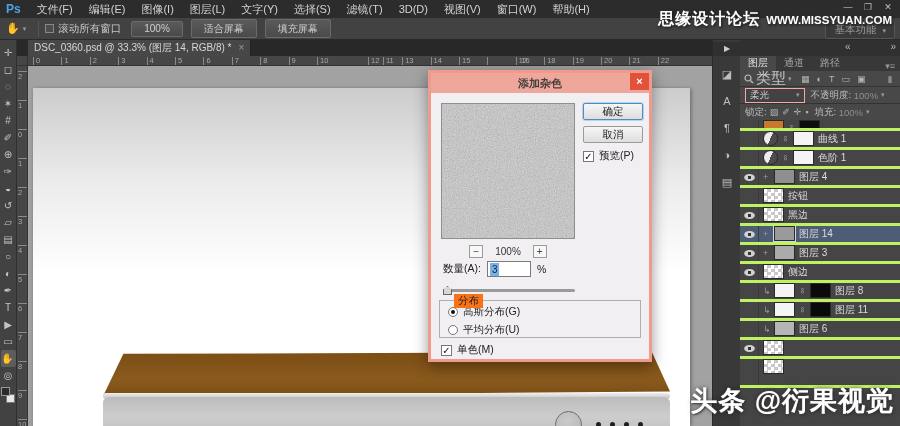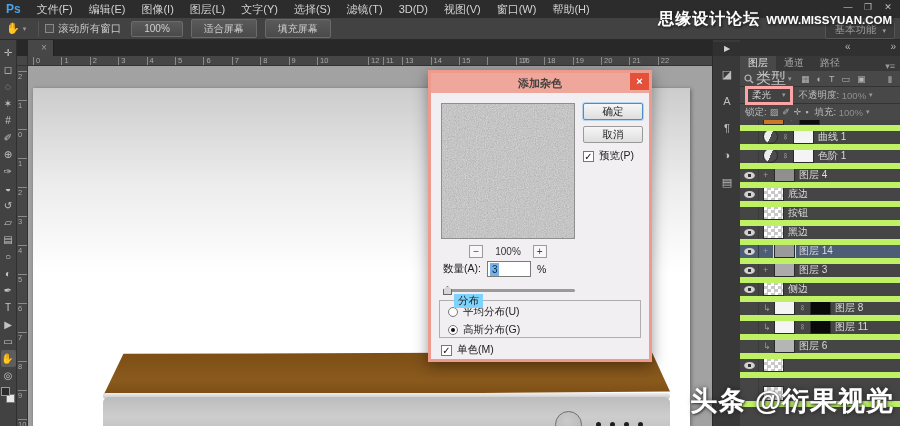--- a/index.html
+++ b/index.html
@@ -89,21 +89,21 @@
   .amt-row { position:absolute; left:12px; top:168px; display:flex; align-items:center; }
   .amt-input { width:44px; height:16px; border:1px solid #7a7a7a; background:#fff; margin:0 6px;
     display:flex; align-items:center; padding-left:2px; }
   .amt-sel { background:#7ab0e8; color:#102a44; font-size:10px; padding:0 2px; line-height:13px; }
   .slider { position:absolute; left:12px; top:192px; width:132px; height:10px; }
   .slider-track { position:absolute; left:0; top:4px; width:100%; height:3px; background:#9a9a9a; border-radius:2px; }
   .slider-thumb { position:absolute; left:0; top:1px; width:9px; height:9px; background:#d6d6d6;
     border:1px solid #666; clip-path:polygon(50% 0,100% 38%,100% 100%,0 100%,0 38%); }
   .groupbox { position:absolute; left:8px; top:207px; width:202px; height:38px;
     border:1px solid #aeaeae; }
-  .group-label { position:absolute; left:14px; top:-7px; background:#7dd3fc; padding:0 4px; font-size:10.5px; }
+  .group-label { position:absolute; left:14px; top:-7px; background:#f97316; padding:0 4px; font-size:10.5px; }
   .radio-row { display:flex; align-items:center; margin:4px 0 0 8px; }
   .radio { width:10px; height:10px; border:1px solid #777; border-radius:50%; background:#fdfdfd;
     margin-right:5px; display:flex; align-items:center; justify-content:center; }
   .radio-dot { width:4px; height:4px; border-radius:50%; background:#111; }
   .mono-row { position:absolute; left:10px; top:250px; display:flex; align-items:center; }
   .cb { width:11px; height:11px; border:1px solid #777; background:#fff; margin-right:5px;
     font-size:10px; font-weight:bold; color:#111; line-height:10px; text-align:center; }
   .dlg-btn { position:absolute; left:152px; width:60px; height:17px; text-align:center;
     background:linear-gradient(#f6f6f6,#dedede); border:1px solid #9a9a9a; border-radius:2px;
     font-size:10.5px; line-height:15px; color:#222; }
@@ -126,28 +126,28 @@
   .ptab.selected { background:#484848; color:#e4e4e4; }
   .ptab-menu { margin-left:auto; color:#999; font-size:9px; padding-right:5px; }
   .filter-row { height:16px; background:#484848; display:flex; align-items:center; padding:0 4px;
     border-bottom:1px solid #333; color:#c5c5c5; }
   .filter-kind { font-size:15px; margin:0 2px; }
   .filter-arrow { font-size:7px; color:#999; margin-right:6px; }
   .ficon { font-size:9px; color:#b5b5b5; margin:0 3.5px; }
   .ficon.dim { margin-left:auto; color:#8a8a8a; }
   .blend-row,.lock-row { height:17px; display:flex; align-items:center; padding:0 5px;
     background:#484848; border-bottom:1px solid #333; color:#bdbdbd; font-size:9.5px; }
-  .blend-box { border:3px solid #fca5a5; background:#424242; padding:0 4px; font-size:9.5px;
-    color:#d0d0d0; margin-right:6px; display:flex; align-items:center; gap:8px; }
+  .blend-box { border:1px solid #fca5a5; background:#424242; padding:0 4px; font-size:9.5px;
+    color:#d0d0d0; margin-right:6px; display:flex; align-items:center; gap:24px; }
   .dim-val { color:#8f8f8f; }
   .lock-icons { display:flex; gap:4px; margin:0 6px 0 3px; color:#b0b0b0; font-size:9px; }
   .layers-list { position:absolute; left:0; top:80px; width:160px; height:306px; background:#454545;
     overflow:hidden; display:flex; flex-direction:column; }
-  .layer-row { display:flex; align-items:flex-end; height:19px; flex:none;
-    border-bottom:6px solid #bef264; overflow:hidden; }
+  .layer-row { display:flex; align-items:flex-start; height:19px; flex:none;
+    border-bottom:3px solid #bef264; overflow:hidden; }
   .layer-row.selected { background:#4e5d76; }
   .eye-cell { width:19px; height:100%; border-right:1px solid #3a3a3a; display:flex;
     align-items:center; justify-content:center; flex:none; }
   .eye { width:11px; height:7px; border-radius:50%;
     background:radial-gradient(circle at 50% 48%, #333 0 1.6px, #d2d2d2 1.8px 60%, #9a9a9a); }
   .row-body { display:flex; align-items:center; padding-left:4px; gap:4px; min-width:0; }
   .clip { color:#9a9a9a; font-size:9px; width:7px; flex:none; }
   .thumb { width:21px; height:15px; border:1px solid #2a2a2a; flex:none; }
   .thumb.white { background:#f4f4f4; }
   .thumb.checker { background:repeating-conic-gradient(#c9c9c9 0% 25%, #ffffff 0% 50%) 0 0/7px 7px #fff; }
@@ -203,20 +203,21 @@
     <button class="ob-btn">100%</button>
     <button class="ob-btn">适合屏幕</button>
     <button class="ob-btn">填充屏幕</button>
     <div class="workspace">
       <span>基本功能</span><span class="tp-arrow">▾</span>
     </div>
   </div>
 
   <div class="tabrow">
     <div class="doc-tab">
+      <span>DSC_0360.psd @ 33.3% (图层 14, RGB/8) *</span>
       <span class="close-x">×</span>
     </div>
   </div>
 
   <div class="toolbar">
       <div class="tool">✛</div>
       <div class="tool">◻</div>
       <div class="tool">◌</div>
       <div class="tool">✶</div>
       <div class="tool">#</div>
@@ -335,28 +336,28 @@
         <span>%</span>
       </div>
       <div class="slider">
         <div class="slider-track"></div>
         <div class="slider-thumb"></div>
       </div>
       <div class="groupbox">
         <span class="group-label">分布</span>
         <div id="dist-options">
             <div class="radio-row">
-              <span class="radio"></span>
-              <span>平均分布(U)</span>
-            </div>
-            <div class="radio-row">
               <span class="radio">
                 <span class="radio-dot"></span>
               </span>
               <span>高斯分布(G)</span>
+            </div>
+            <div class="radio-row">
+              <span class="radio"></span>
+              <span>平均分布(U)</span>
             </div>
           </div>
       </div>
       <div class="mono-row">
         <span class="cb" id="mono-cb">✓</span>
         <span>单色(M)</span>
       </div>
       <button class="dlg-btn primary" style="top:10px">确定</button>
       <button class="dlg-btn" style="top:33px">取消</button>
       <div class="preview-check">
@@ -454,29 +455,20 @@
           <div class="eye-cell">
             <span class="eye"></span>
           </div>
           <div class="row-body">
             <span class="clip">+</span>
             <span class="thumb" style="background: rgb(143, 143, 143);"></span>
             <span class="lname">图层 4</span>
           </div>
         </div>
         <div class="layer-row">
-          <div class="eye-cell">
-            <span class="eye"></span>
-          </div>
-          <div class="row-body">
-            <span class="thumb checker"></span>
-            <span class="lname">底边</span>
-          </div>
-        </div>
-        <div class="layer-row">
           <div class="eye-cell"></div>
           <div class="row-body">
             <span class="thumb checker"></span>
             <span class="lname">按钮</span>
           </div>
         </div>
         <div class="layer-row">
           <div class="eye-cell">
             <span class="eye"></span>
           </div>

